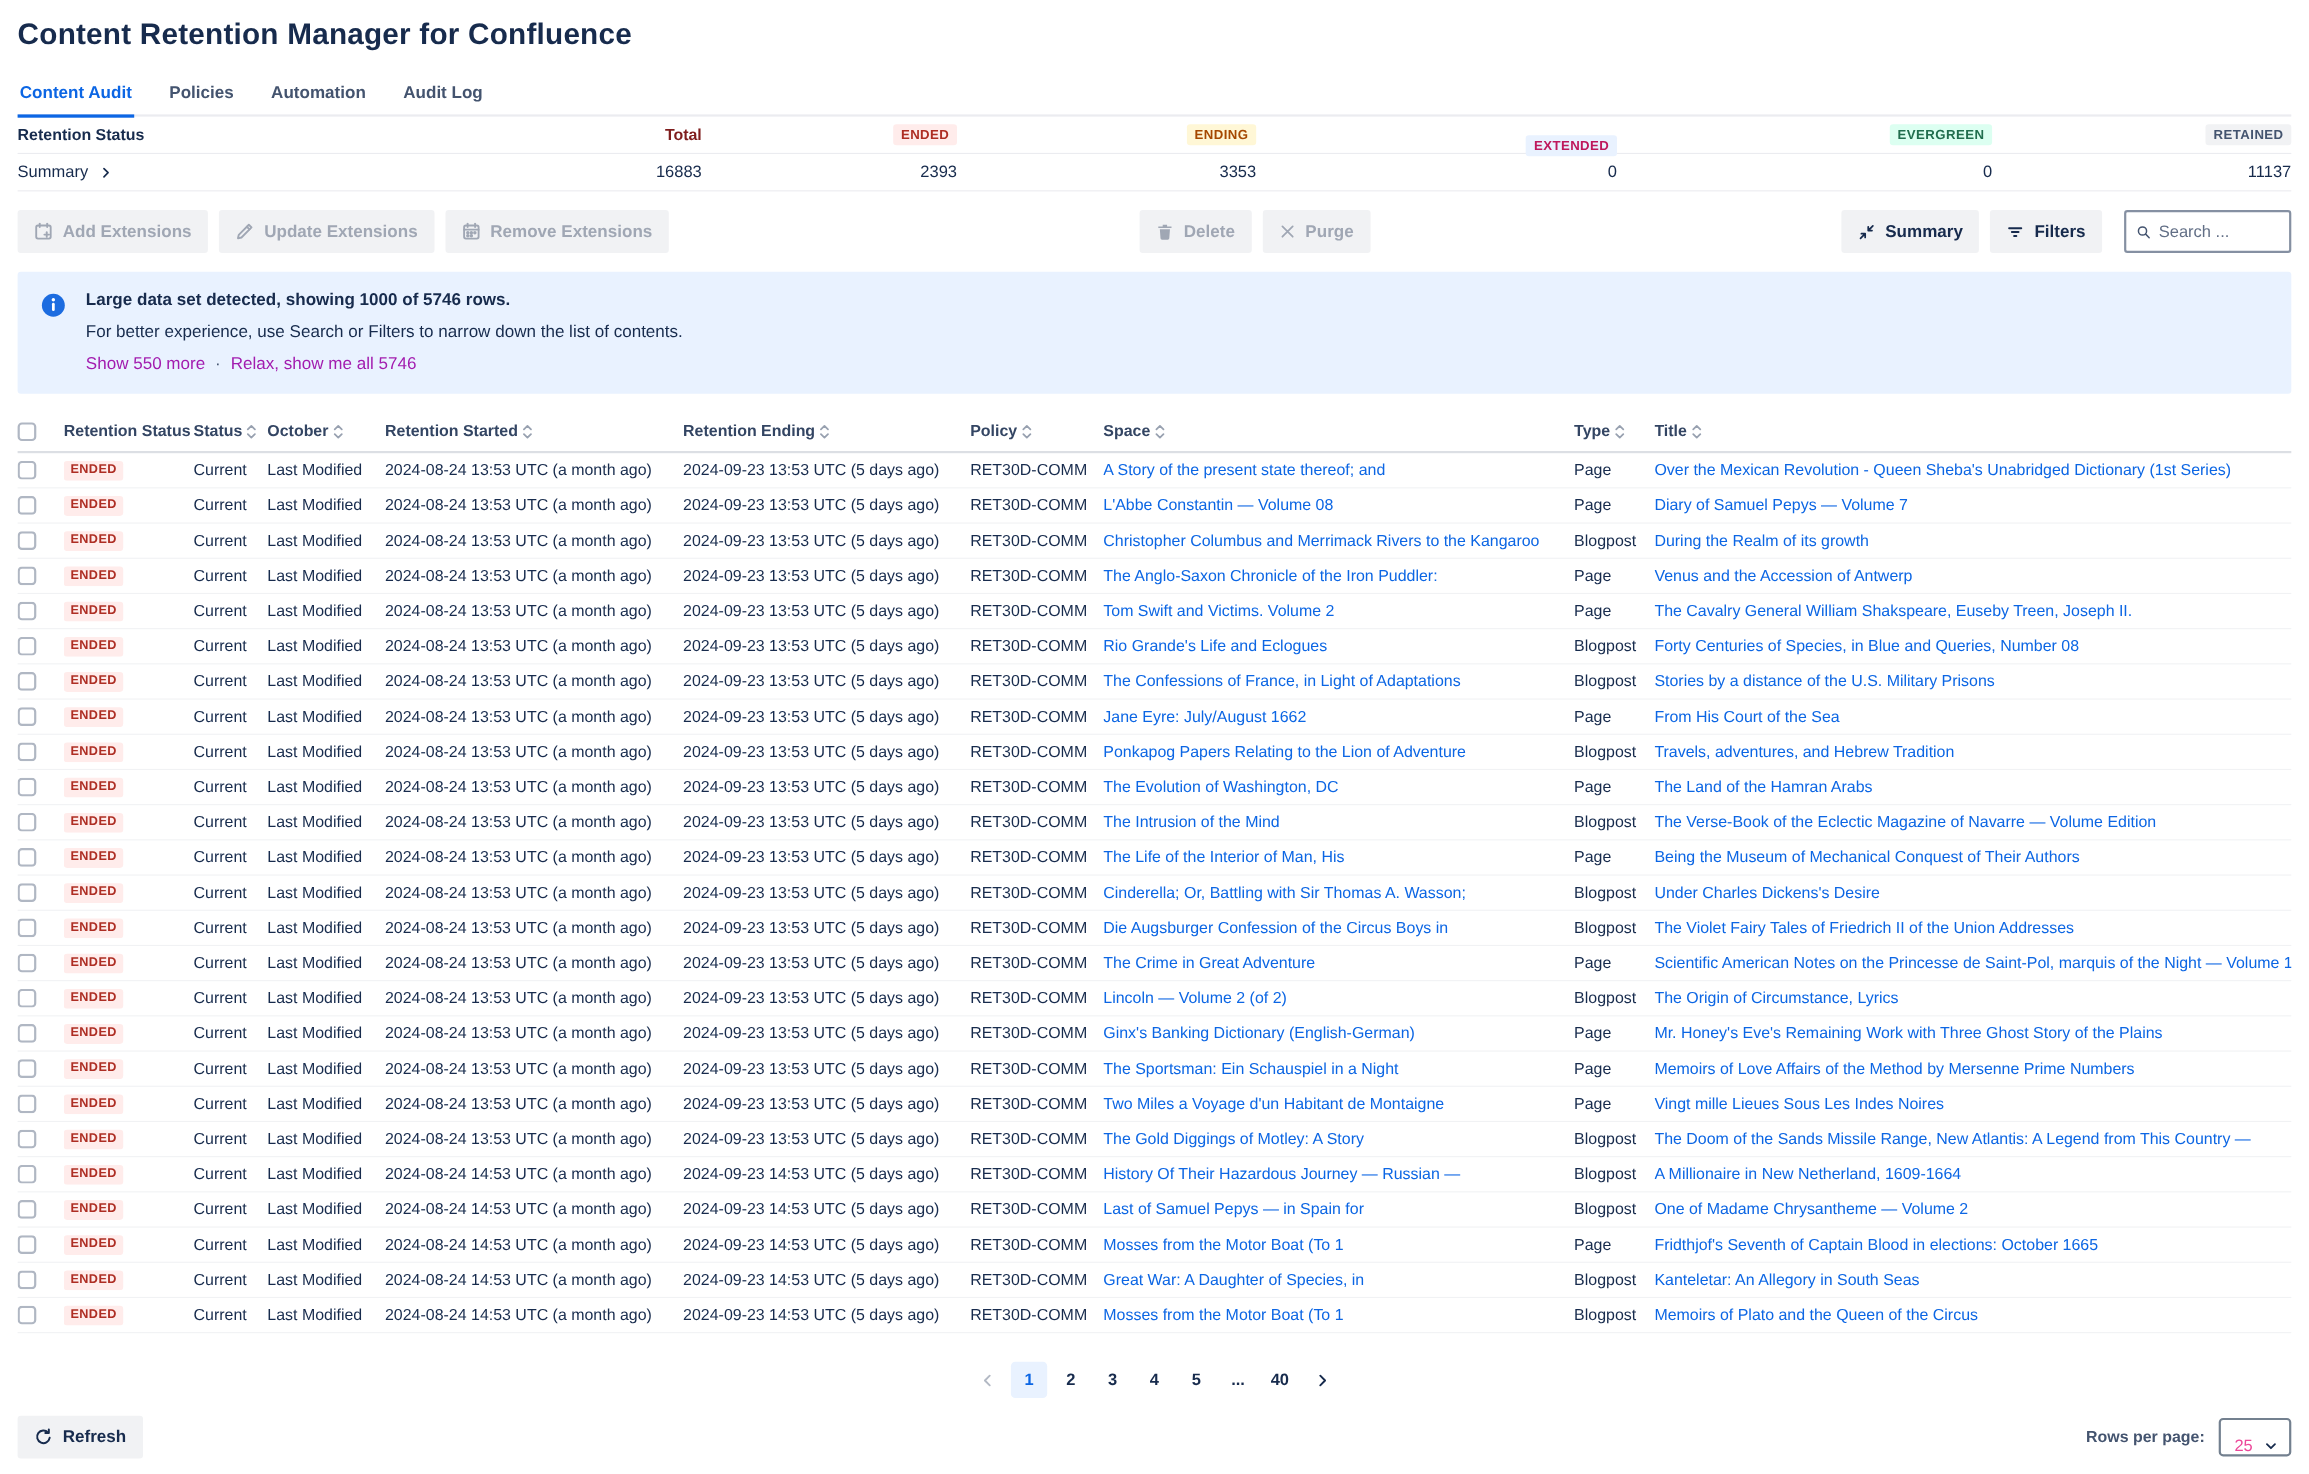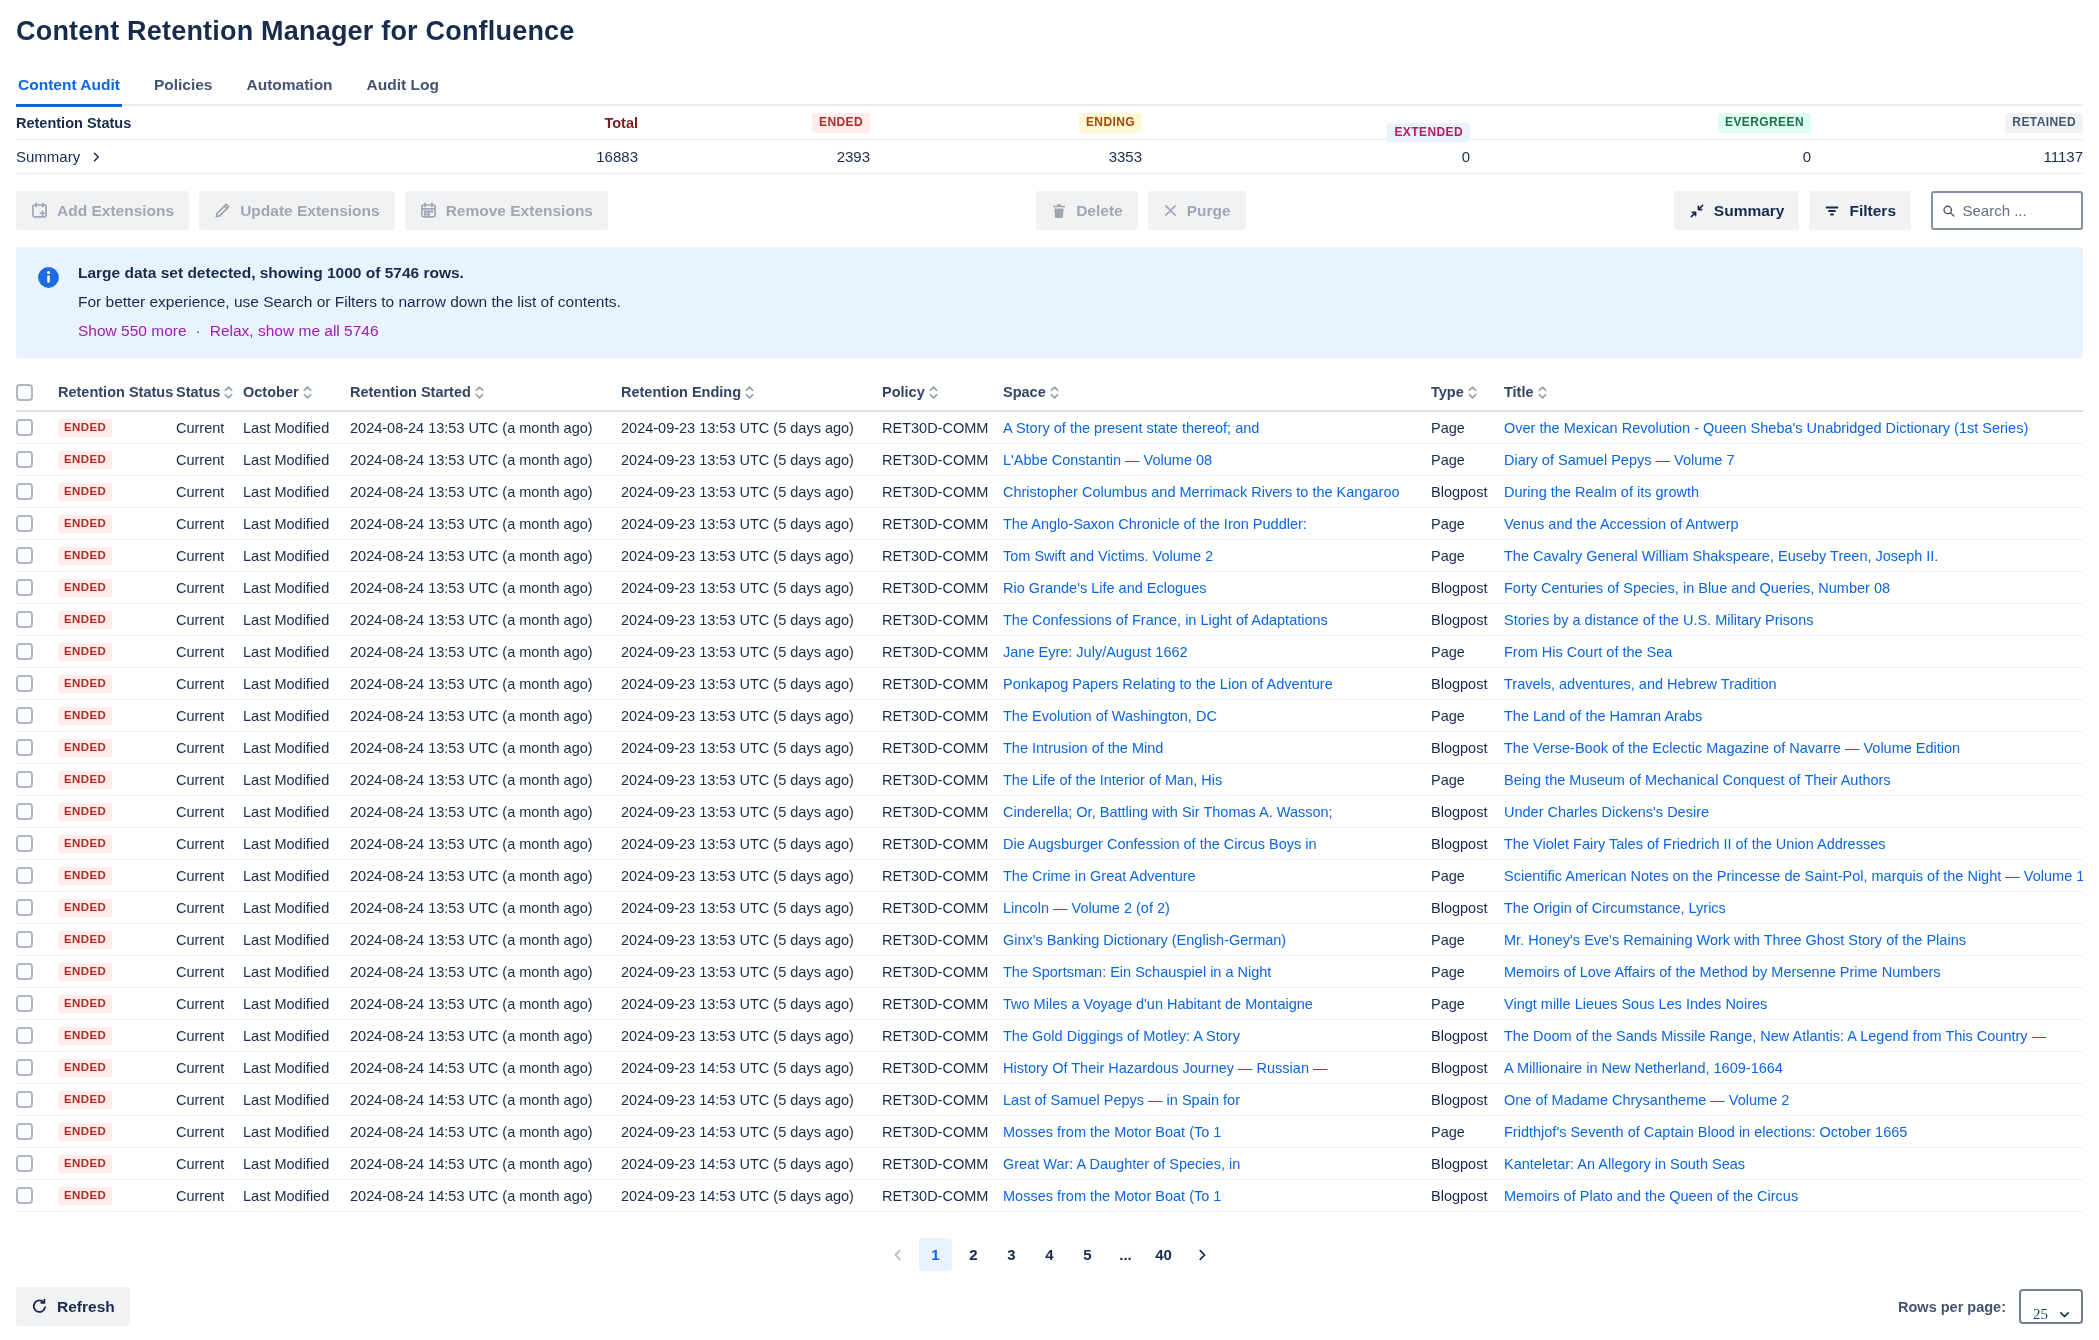--- a/index.html
+++ b/index.html
@@ -73,21 +73,21 @@
   .page-btn { min-width:33px; height:33px; display:flex; align-items:center; justify-content:center;
               font-size:15px; font-weight:600; color:#172B4D; border-radius:4px; cursor:pointer; padding:0 6px; }
   .page-btn.current { background:#E9F2FF; color:#0C66E4; }
   .page-btn.nav-disabled { color:#B3B9C4; cursor:default; }
 
   
   .footer { position:absolute; left:16px; right:16px; bottom:14px; display:flex; align-items:center; }
   .rpp { display:flex; align-items:center; gap:13px; margin-left:auto; }
   .rpp-label { font-size:14.5px; font-weight:700; color:#44546F; }
   .select { display:flex; align-items:center; gap:10px; height:35px; padding:16px 10px 0 12px;
-            border:2px solid #73808F; border-radius:4px; background:#fff; font-size:15px; color:#0c4a6e; cursor:pointer;font-family:Liberation Serif, serif; }
+            border:2px solid #73808F; border-radius:4px; background:#fff; font-size:15px; color:#ec4899; cursor:pointer; }
 </style>
 </head>
 <body>
 
 <div class="app">
 
   <div class="page-title">Content Retention Manager for Confluence</div>
 
   <div class="tabs">
     <div class="tab active">Content Audit</div>

